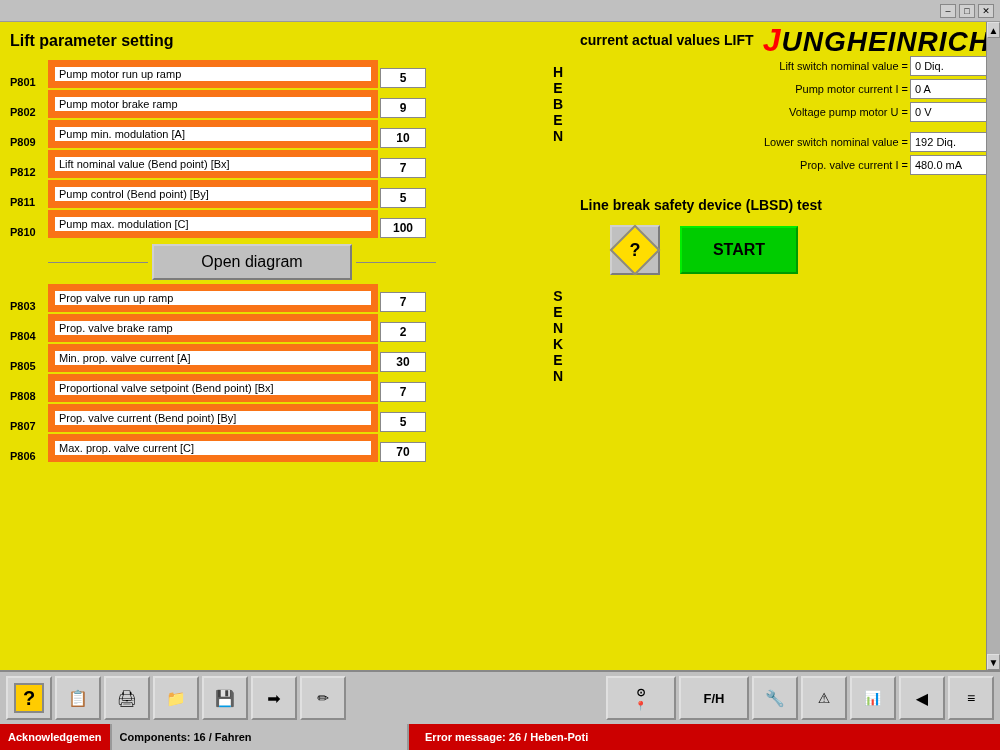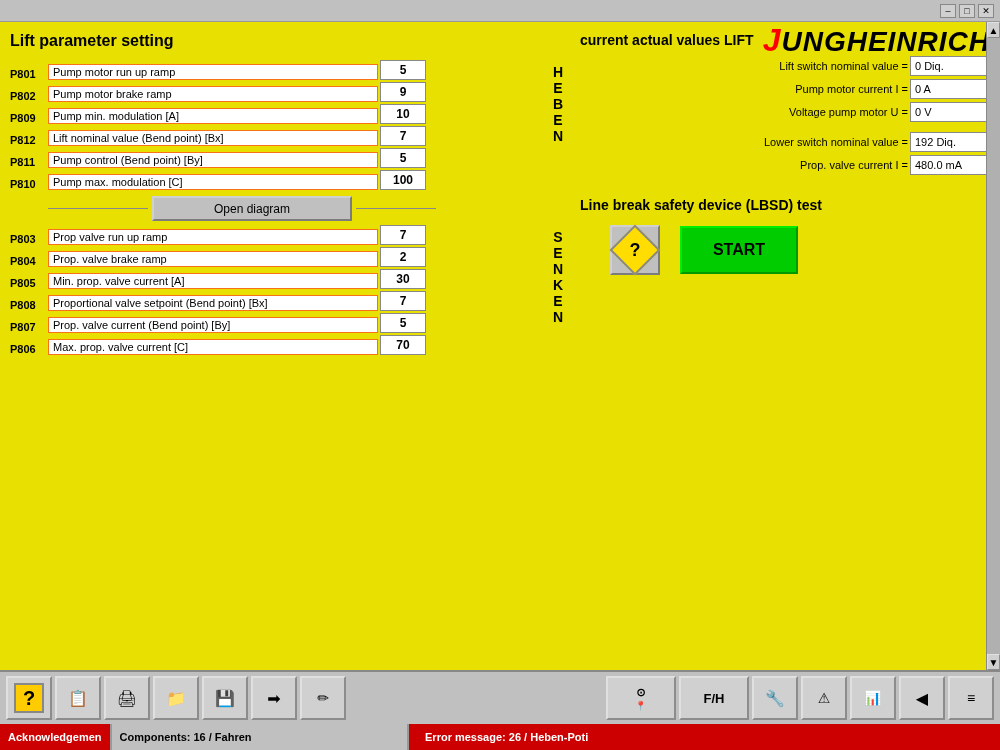--- a/index.html
+++ b/index.html
@@ -94,22 +94,22 @@
     .param-id {
       font-weight: bold;
       font-size: 11px;
       width: 38px;
       color: #000;
       flex-shrink: 0;
     }
 
     .param-name {
       background: #fff;
-      border: 1px solid #f97316;
-      height: 16px;
+      border: 7px solid #f97316;
+      height: 28px;
       flex: 1;
       padding: 0 4px;
       font-size: 11px;
       display: flex;
       align-items: center;
       max-width: 330px;
     }
 
     .param-value {
       background: #fff;
@@ -121,23 +121,23 @@
       font-size: 12px;
       font-weight: bold;
       display: flex;
       align-items: center;
       justify-content: center;
     }
 
     .open-diagram-btn {
       background: #c0c0c0;
       border: 2px outset #d0d0d0;
-      height: 25px;
+      height: 36px;
       width: 200px;
-      font-size: 12px;
+      font-size: 16px;
       cursor: pointer;
       display: flex;
       align-items: center;
       justify-content: center;
       margin: 6px 0 6px 38px;
     }
 
     
     .param-group {
       display: flex;

